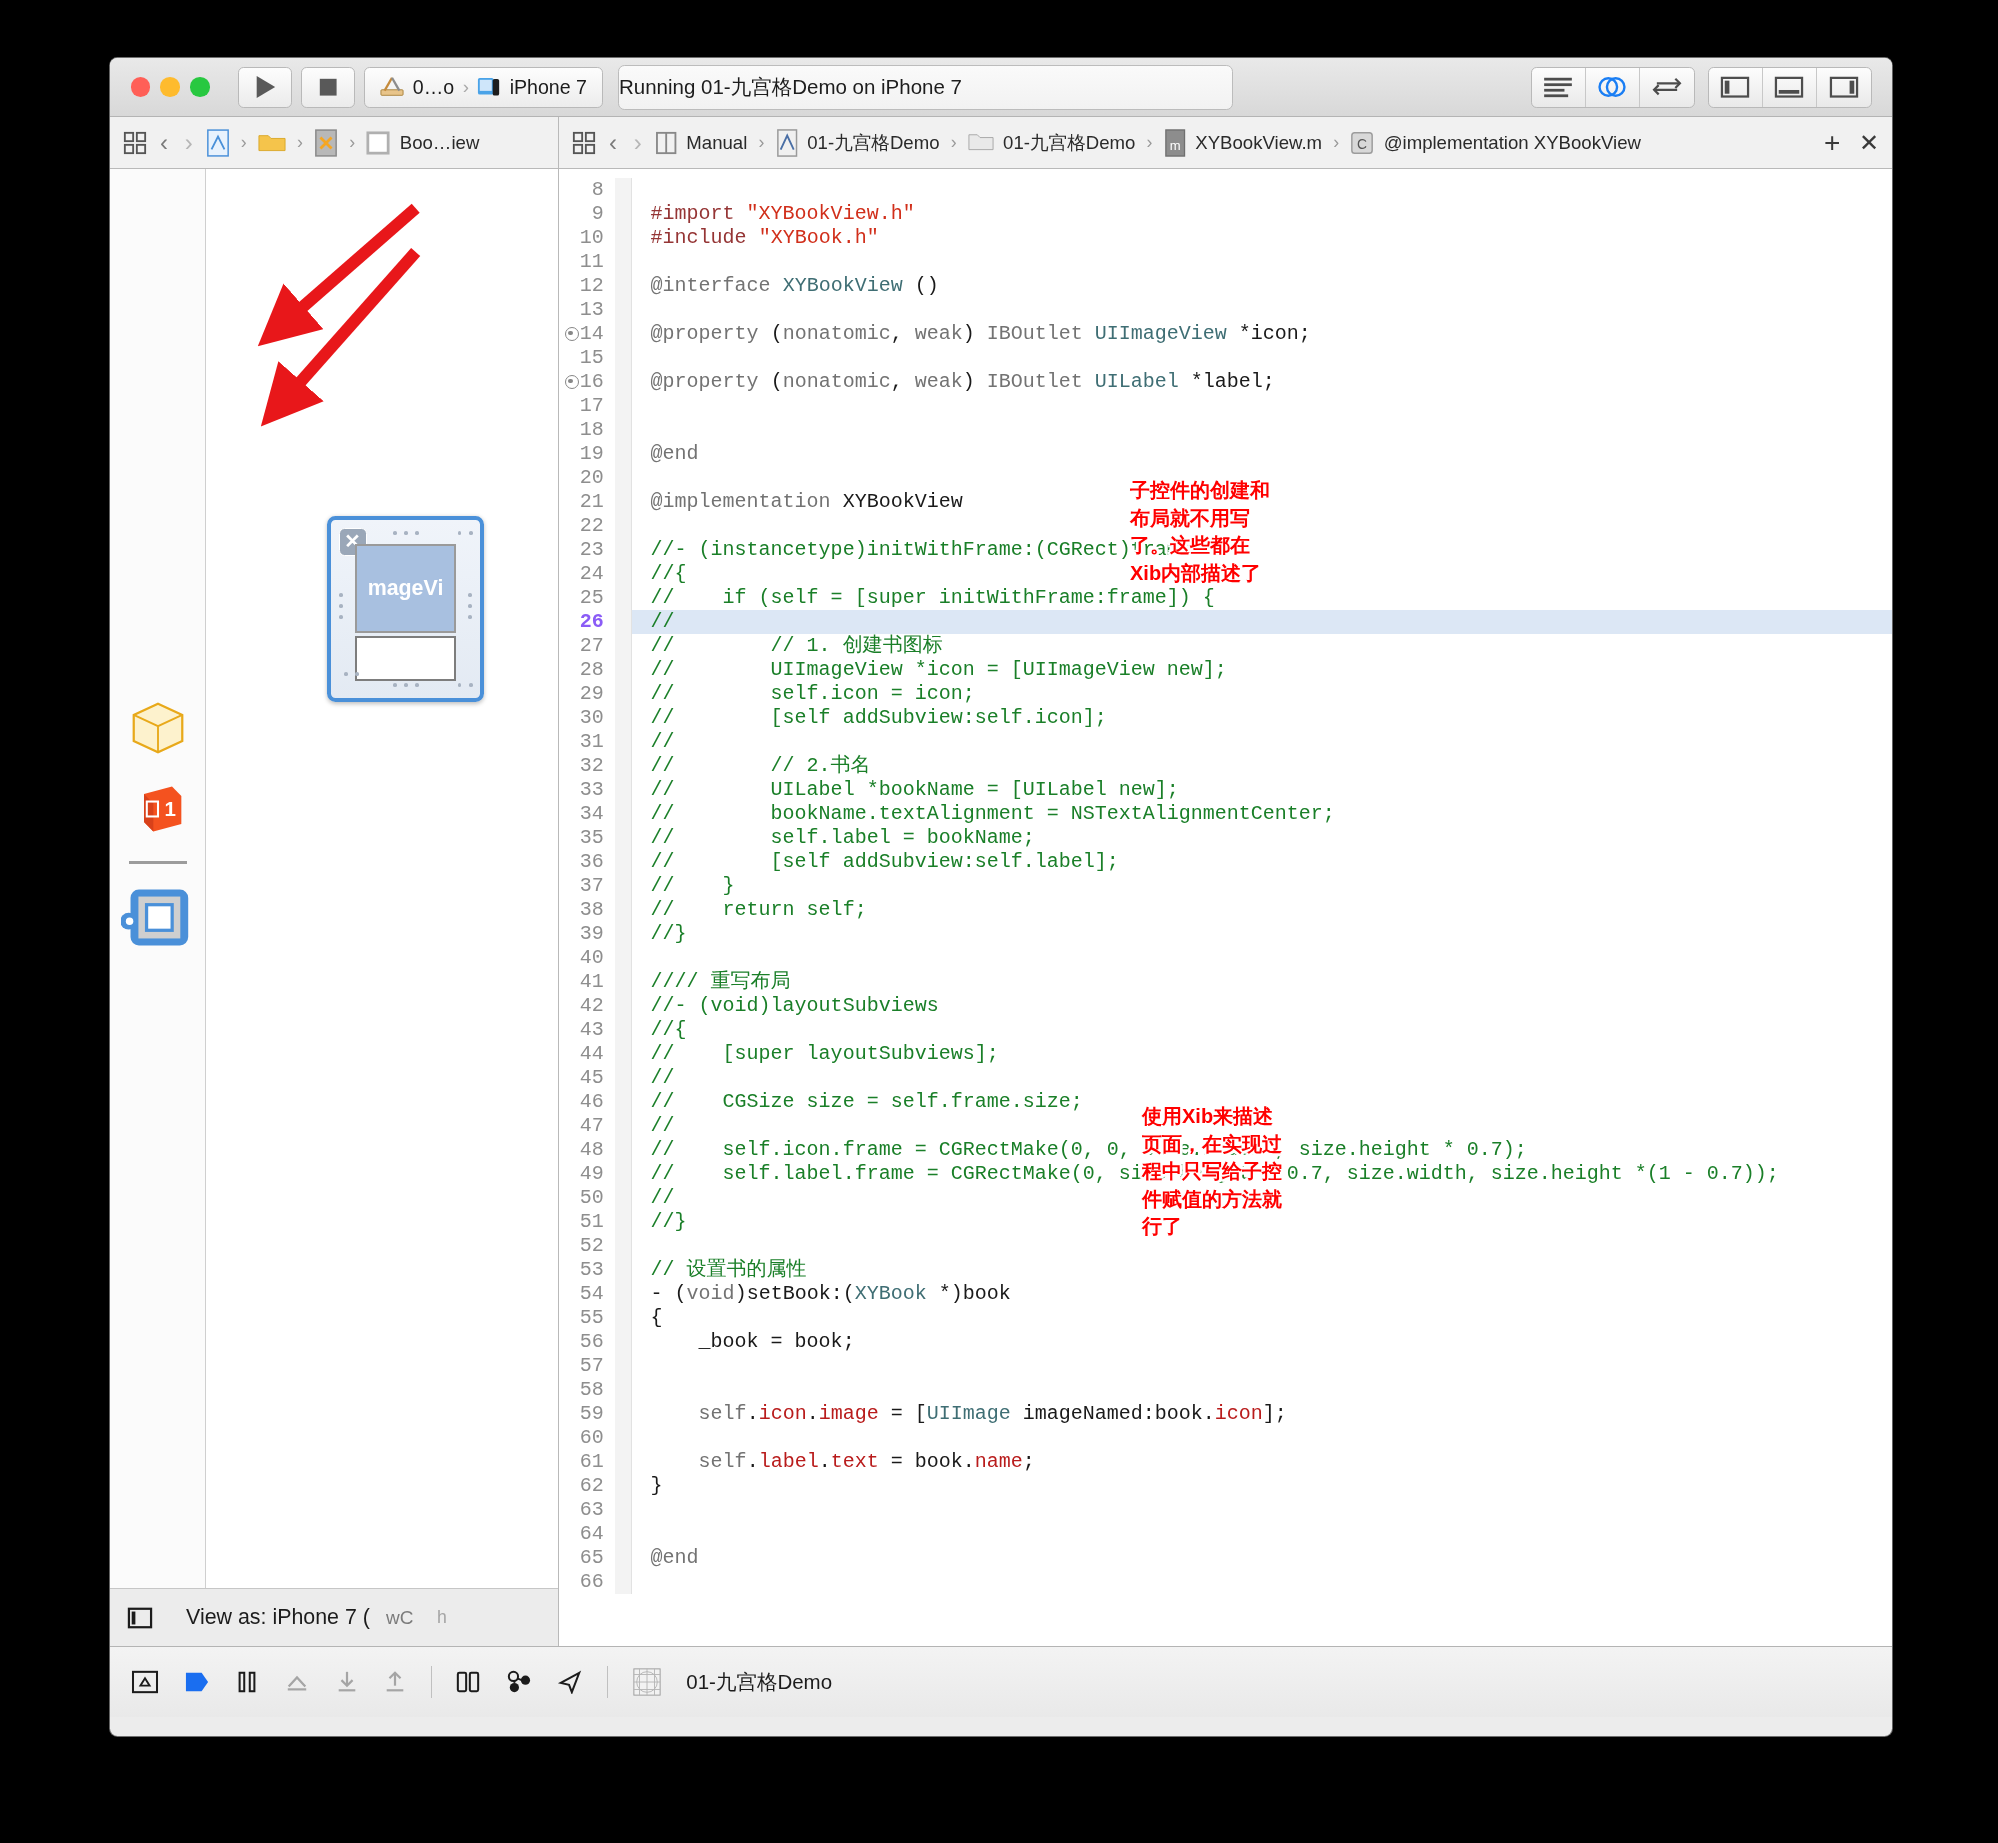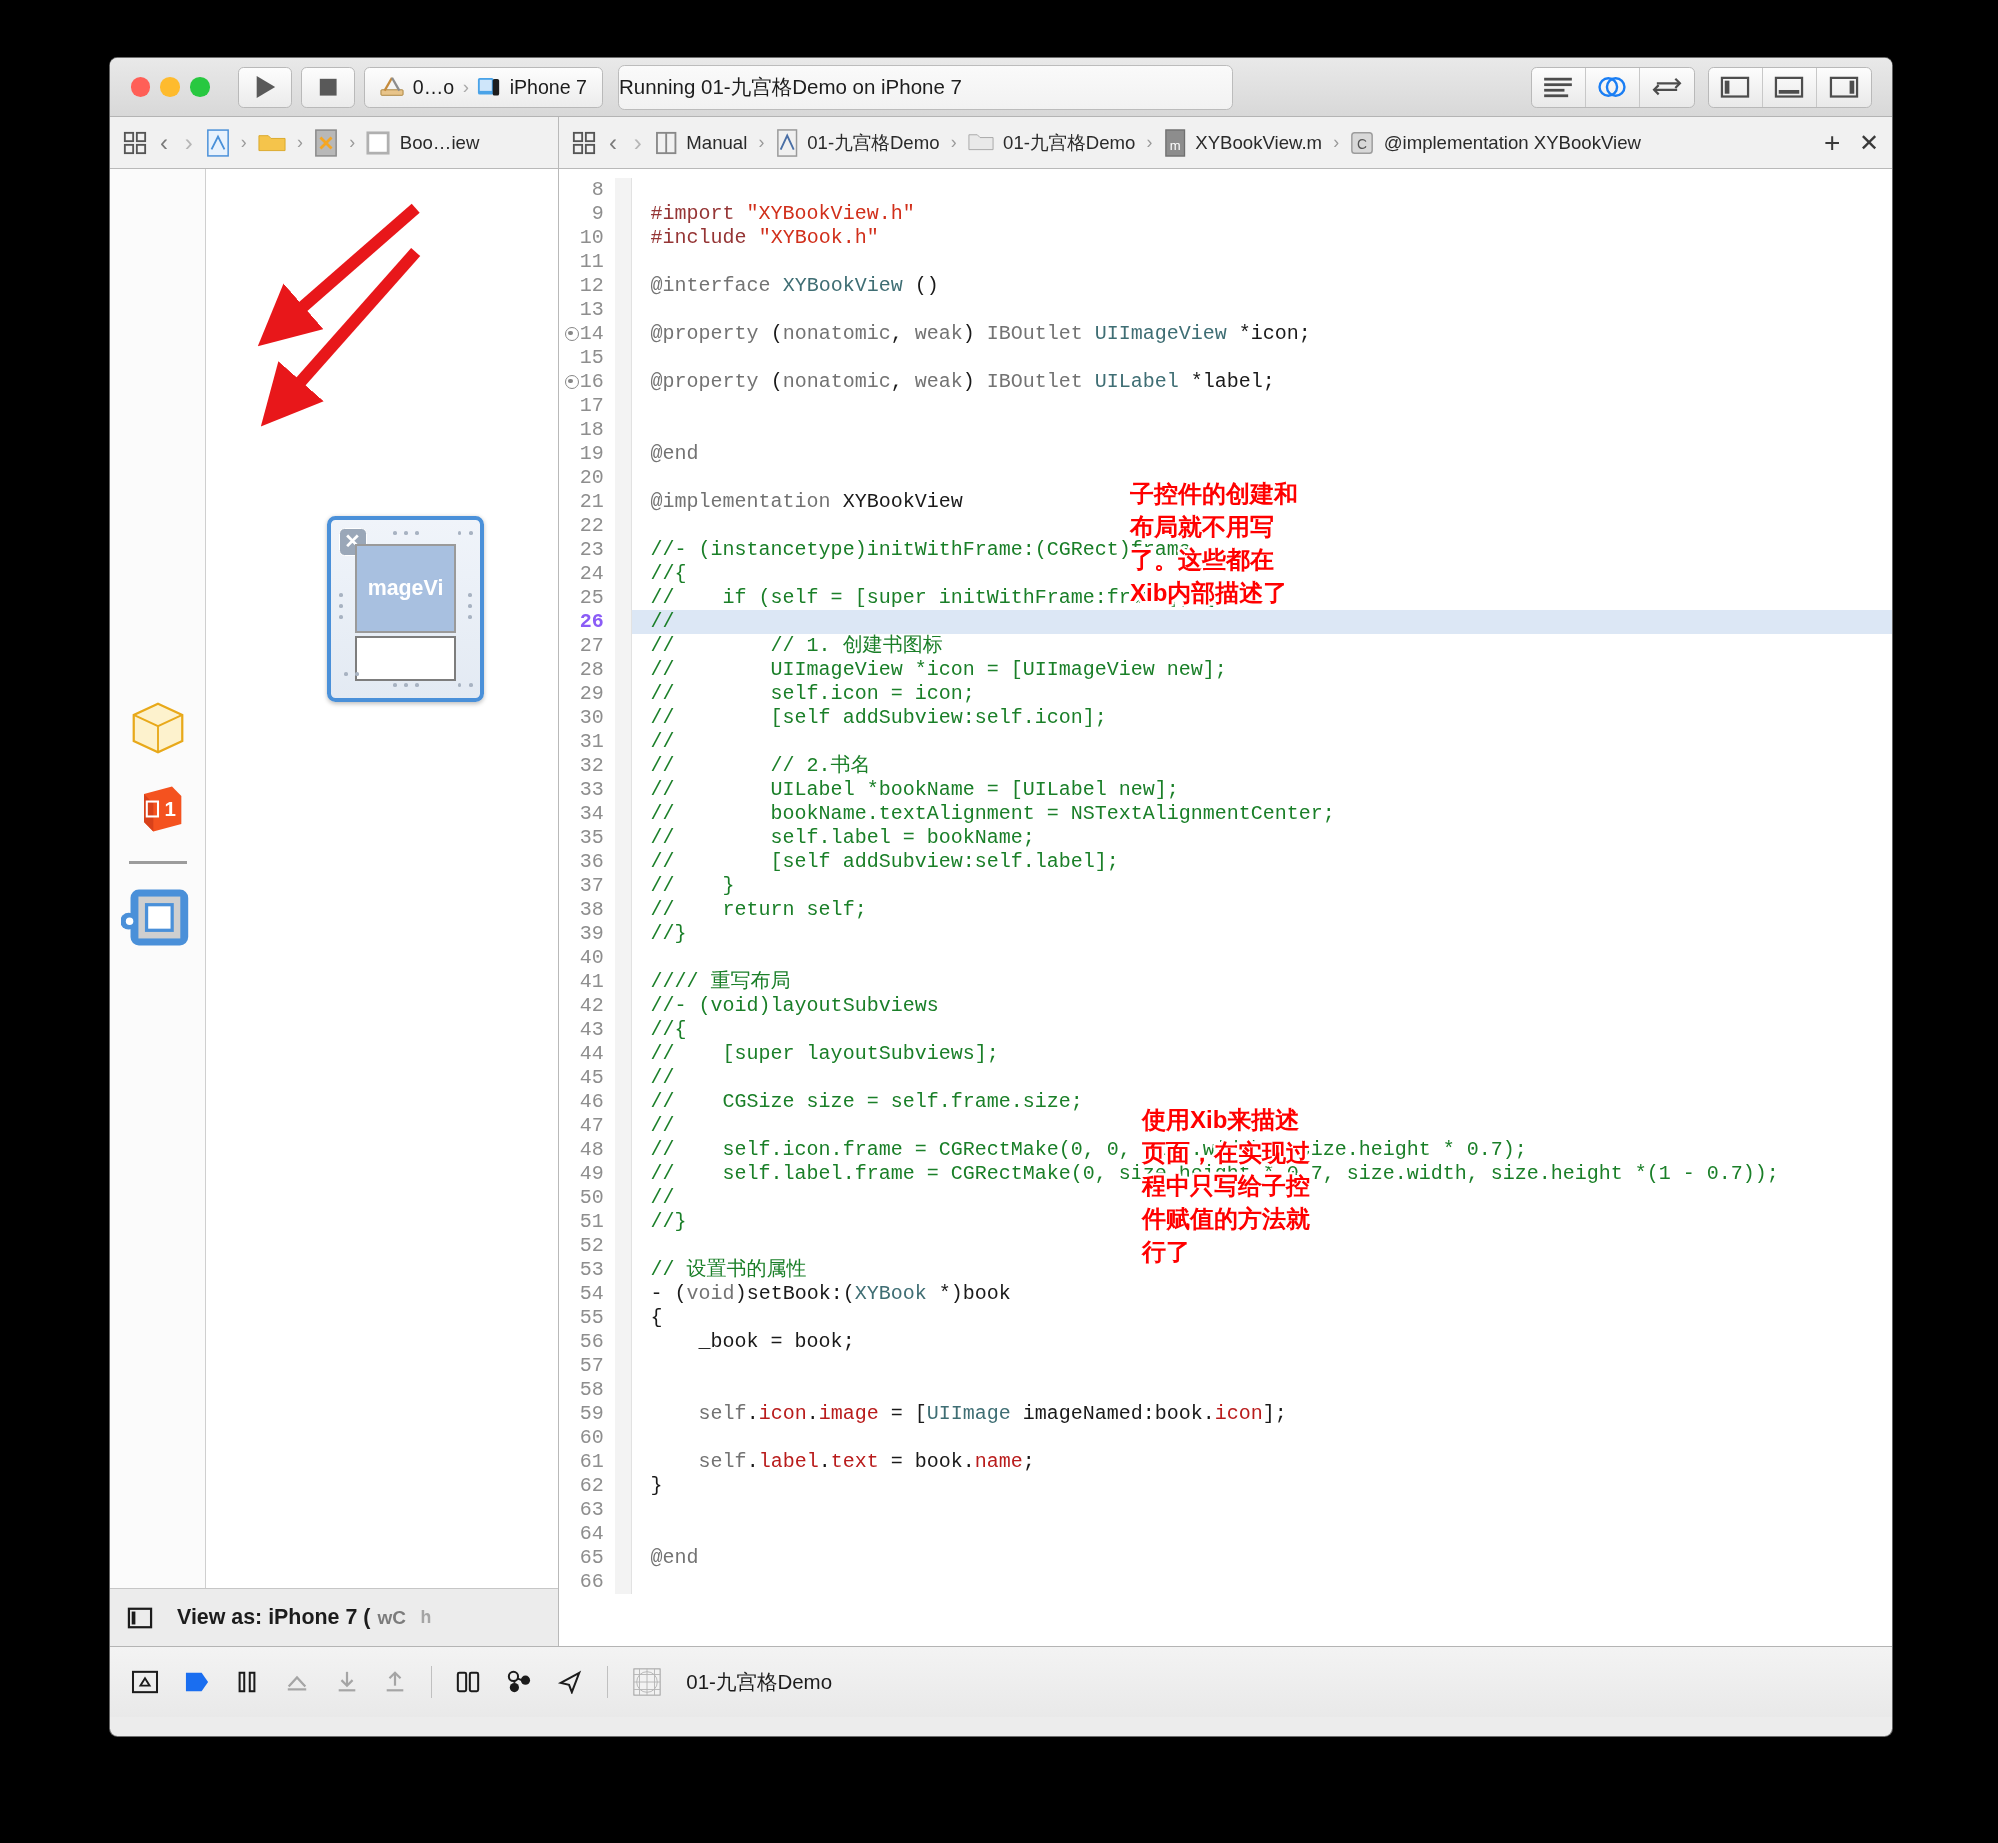--- a/index.html
+++ b/index.html
@@ -89,22 +89,22 @@
   .body { display: flex; height: calc(100% - 78px - 52px - 71px); }
   .ib-pane { width: 449px; border-right: 0.9px solid #b9b9b9; background: #fff; display: flex; flex-direction: column; position: relative; }
   .ib-outline {
     width: 96px; background: #fbfbfb; border-right: 0.9px solid #cfcfcf;
     display: flex; flex-direction: column; align-items: center; padding-top: 28px;
   }
   .ib-canvas { flex: 1; position: relative; background: #fff; }
   .ib-row { display: flex; flex: 1; overflow: hidden; }
   .viewas {
     height: 58px; border-top: 0.9px solid #c6c6c6; background: #ececec;
-    display: flex; align-items: center; padding: 18px 17px; gap: 24px;
-    font-size: 21.4px; color: #1c1c1c; white-space: nowrap; overflow: hidden; font-weight: bold;
+    display: flex; align-items: center; padding: 18px 17px; gap: 33px;
+    font-size: 21.4px; color: #1c1c1c; white-space: nowrap; overflow: hidden;
   }
   .editor { flex: 1; background: #fff; position: relative; overflow: hidden; }
   
   .code-area { display: flex; font-family: "Liberation Mono", monospace; font-size: 20px; line-height: 24px; padding-top: 9.3px; }
   .gutter { width: 56px; text-align: right; color: #8e8e8e; padding-right: 11.2px; user-select: none; position: relative; }
   .gutter .ln { height: 24px; position: relative; }
   .gutter .ln.cur { color: #8b5cf6; font-weight: bold; }
   .gutter-strip { width: 17px; background: #f3f3f3; border-right: 0.9px solid #e2e2e2; }
   .codelines { flex: 1; padding-left: 18.6px; position: relative; }
   .cl { height: 24px; white-space: pre; color: #1a1a1a; }
@@ -123,21 +123,21 @@
     background: linear-gradient(180deg,#f3f3f3,#e9e9e9);
     display: flex; align-items: center; padding: 0 20.5px; gap: 24px;
     font-size: 20.5px; color: #1c1c1c;
   }
   .dsep { width:0.9px; height: 32px; background: #c0c0c0; }
   
   .annot {
     position: absolute;
     font-family: "Liberation Sans", sans-serif;
     font-weight: bold; color: #ff0000;
-    font-size: 24px; line-height: 1.38;
+    font-size: 20px; line-height: 1.38;
     text-shadow:
       -1.9px -1.9px 0 #fff, 1.9px -1.9px 0 #fff, -1.9px 1.9px 0 #fff, 1.9px 1.9px 0 #fff,
       -2.8px 0 0 #fff, 2.8px 0 0 #fff, 0 -2.8px 0 #fff, 0 2.8px 0 #fff;
     pointer-events: none;
   }
   .arrow { position: absolute; pointer-events: none; }
   
   .ib-view {
     position: absolute;
     border: 4.7px solid #4a90d9;

